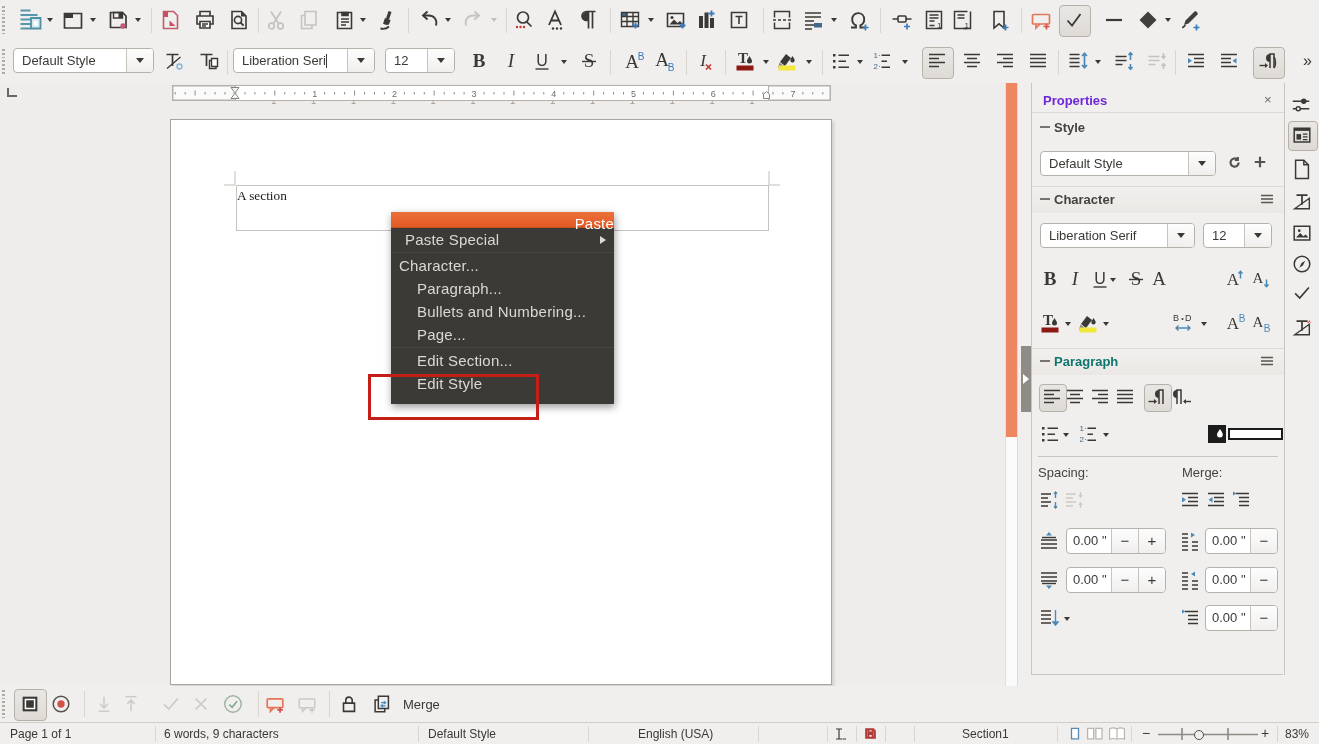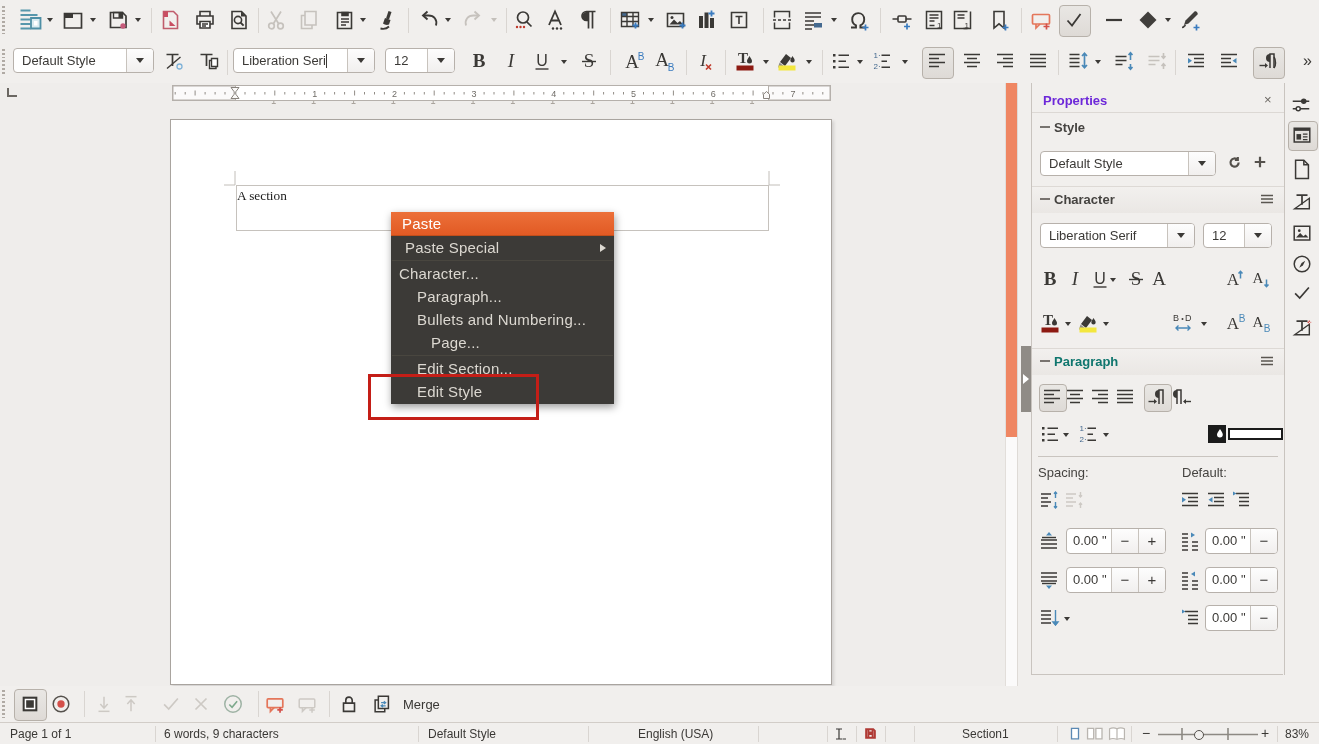--- a/index.html
+++ b/index.html
@@ -755,21 +755,21 @@
       </svg>
     <div class="car" style="left:70.5px;top:350px"></div>
     <svg class="abs" style="left:175px;top:341px;width:20px;height:20px;" viewBox="0 0 20 20">
         <rect x="1" y="1" width="18" height="18" fill="#1b1b1b"></rect>
         <path d="M13 5c1.7 2.8 2.8 3.9 2.8 5.6a2.9 2.9 0 0 1-5.8 0C10 8.9 11.3 7.8 13 5z" fill="#fff"></path>
       </svg>
     <div class="abs" style="left:196px;top:345px;width:55px;height:12px;background:#fff;border:2px solid #1b1b1b;box-sizing:border-box;"></div>
     <div class="abs" style="left:6px;top:373px;width:240px;height:1px;background:#c9c4bf;"></div>
 
     <div class="lbl" style="left:6px;top:382px;font-size:13px;color:#454340;">Spacing:</div>
-    <div class="lbl" style="left:150px;top:382px;font-size:13px;color:#454340;">Default:</div>
+    <div class="lbl" style="left:150px;top:382px;font-size:13px;color:#454340;">Merge:</div>
 
     <svg class="ic" style="left:5px;top:405px" viewBox="0 0 24 24">
         <g stroke="#3b3936" stroke-width="1.4">
           <path d="M4 6h10M4 10h7M4 14h10M4 18h7"></path>
         </g>
         <g stroke="#4a89b8" stroke-width="1.4" fill="none">
           <path d="M18.5 4v6M17 5.7l1.5-1.7 1.5 1.7M18.5 20v-6M17 18.3l1.5 1.7 1.5-1.7"></path>
         </g>
       </svg>
     <svg class="ic" style="left:30px;top:405px" viewBox="0 0 24 24">
@@ -1022,29 +1022,29 @@
     <svg class="abs" style="left:1226px;top:5px;width:4px;height:12px;" viewBox="0 0 4 12">
         <path d="M2 0v12" stroke="#8d8983" stroke-width="1.6"></path>
       </svg>
     <div class="abs" style="left:1194px;top:7px;width:8px;height:8px;border:1.6px solid #55514c;border-radius:50%;background:#f1efed;"></div>
     <div class="lbl" style="left:1261px;top:2px;font-size:14px;">+</div>
     <div class="sep" style="left:1277px;top:3px;height:16px;"></div>
     <div class="lbl" style="left:1285px;top:4px;">83%</div>
   </div>
 
   <div id="menu" class="abs" style="left:391px;top:212px;width:223px;height:192px;background:#3c3a37;box-shadow:1px 3px 8px rgba(0,0,0,0.4);z-index:40;font-size:15px;letter-spacing:0.2px;color:#dcd8d1;">
-    <div style="height:24px;line-height:24px;padding-left:11px;background:linear-gradient(#ec7039,#e25a24);border-bottom:1px solid #c14e1b;color:#fff;box-sizing:border-box;">Paste</div>
+    <div style="height:16px;line-height:24px;padding-left:11px;background:linear-gradient(#ec7039,#e25a24);border-bottom:1px solid #c14e1b;color:#fff;box-sizing:border-box;text-align:right;">Paste</div>
     <div style="height:23px;line-height:23px;padding-left:14px;position:relative;">Paste Special<span style="position:absolute;right:8px;top:7.5px;width:0;height:0;border-top:4.5px solid transparent;border-bottom:4.5px solid transparent;border-left:6px solid #dcd8d1;"></span></div>
     <div style="height:3px;position:relative;">
         <div style="position:absolute;left:1px;right:1px;top:1px;height:1px;background:#49463f;"></div>
       </div>
     <div style="height:23px;line-height:23px;padding-left:8px;">Character...</div>
     <div style="height:23px;line-height:23px;padding-left:26px;">Paragraph...</div>
     <div style="height:23px;line-height:23px;padding-left:26px;">Bullets and Numbering...</div>
-    <div style="height:23px;line-height:23px;padding-left:40px;">Page...</div>
+    <div style="height:23px;line-height:23px;padding-left:26px;">Page...</div>
     <div style="height:3px;position:relative;">
         <div style="position:absolute;left:1px;right:1px;top:1px;height:1px;background:#49463f;"></div>
       </div>
     <div style="height:23px;line-height:23px;padding-left:26px;">Edit Section...</div>
     <div style="height:23px;line-height:23px;padding-left:26px;">Edit Style</div>
   </div>
 
   <div id="redrect" class="abs" style="left:368px;top:374px;width:165px;height:40px;border:3px solid #c41e17;z-index:50;"></div>
 </div>
 

